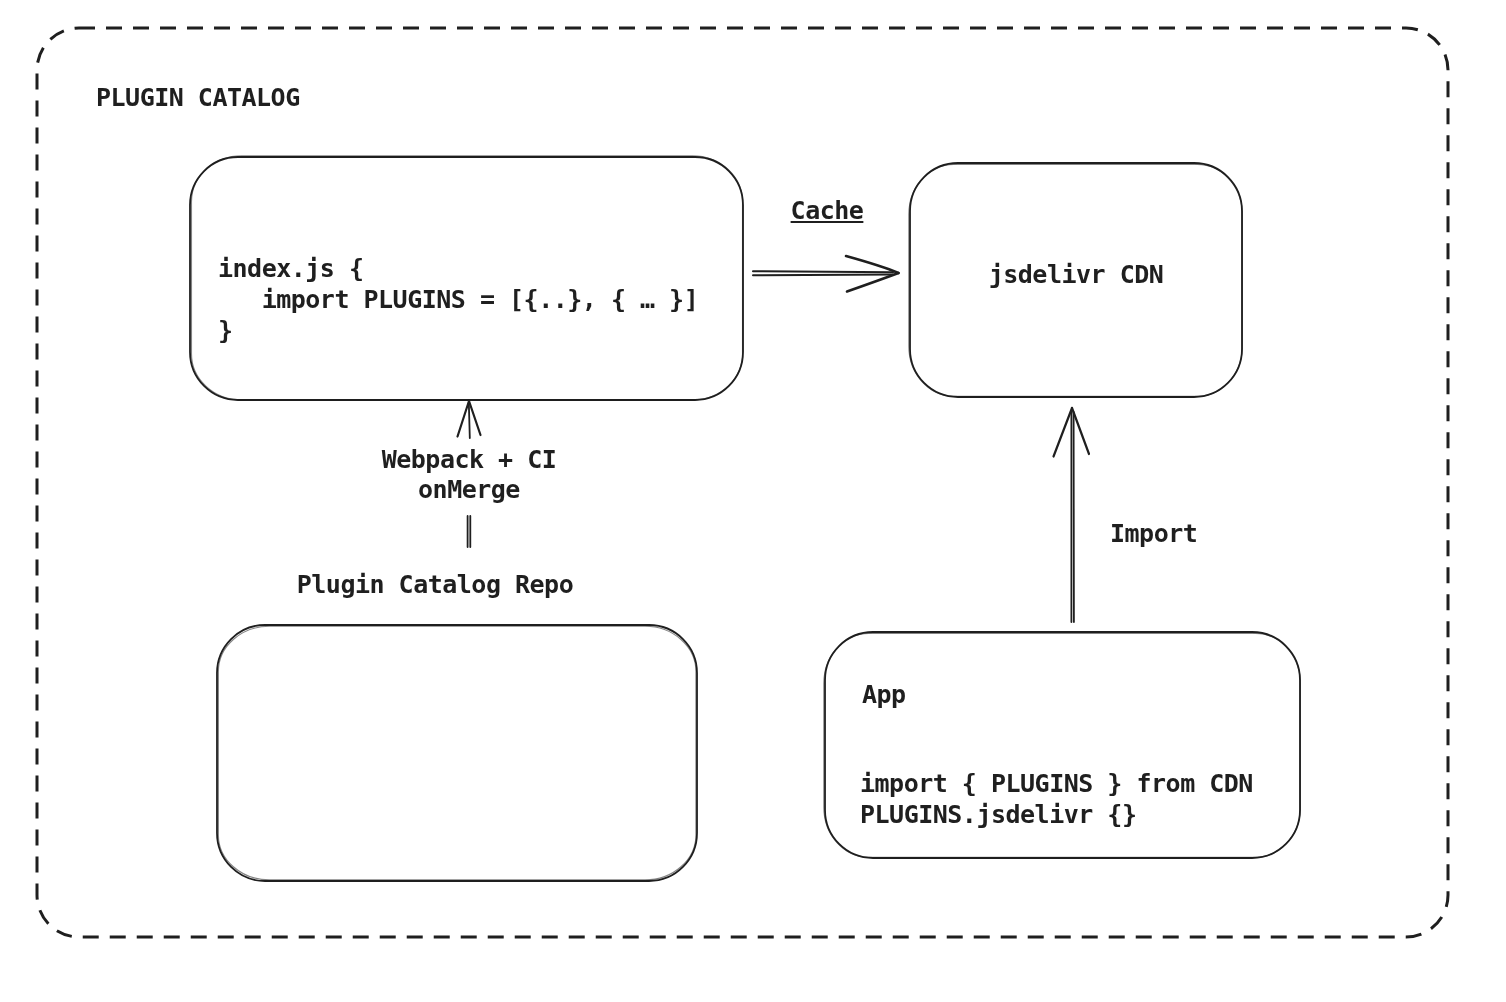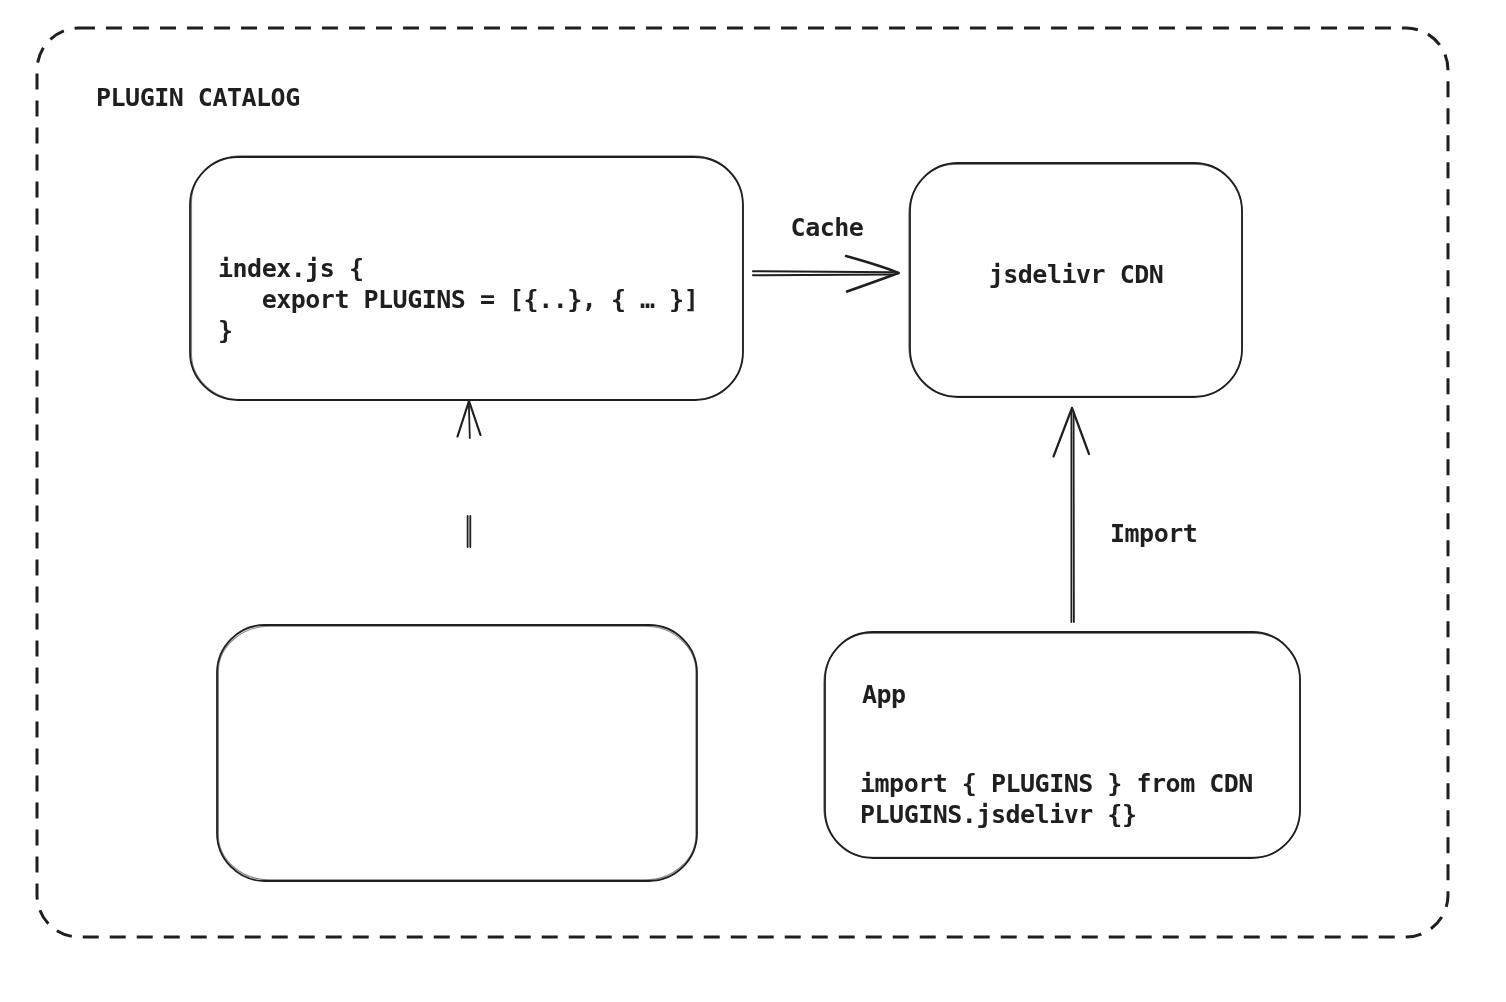--- a/index.html
+++ b/index.html
@@ -28,21 +28,21 @@
     color: #1f1f1f;
     white-space: pre;
     letter-spacing: -0.5px;
   }
   .center { text-align: center; }
 
   
   .t-title        { left: 96px;  top: 82px; }
   .t-npm-title    { left: 190px; top: 192px; width: 553px; }
   .t-npm-code     { left: 218px; top: 253px; }
-  .t-cache        { left: 757px; top: 212px; width: 140px; }
+  .t-cache        { left: 757px; top: 195px; width: 140px; text-decoration: underline; }
   .t-cdn          { left: 910px; top: 259px; width: 332px; }
   .t-build        { left: 339px; top: 445px; width: 260px; line-height: 30px; }
   .t-repo-title   { left: 285px; top: 569px; width: 300px; }
   .t-repo-items   { left: 222px; top: 708px; }
   .t-app-title    { left: 862px; top: 679px; }
   .t-app-import   { left: 860px; top: 768px; }
   .t-app-foreach  { left: 860px; top: 799px; }
   .t-import       { left: 1110px; top: 518px; }
 </style>
 </head>
@@ -94,28 +94,31 @@
       <path d="M 1073.9 622 L 1073.6 412" stroke-width="1.8"></path>
       <path d="M 1072 408 L 1053.5 456.5" stroke-width="2.2"></path>
       <path d="M 1072 408 L 1089 454" stroke-width="2.2"></path>
     </g>
   </svg>
 
   <div class="txt t-title">PLUGIN CATALOG</div>
 
 
   <div class="txt t-npm-code">index.js {
-   export PLUGINS = [{..}, { … }]
+   import PLUGINS = [{..}, { … }]
 }</div>
 
   <div class="txt center t-cache">Cache</div>
 
   <div class="txt center t-cdn">jsdelivr CDN</div>
 
+  <div class="txt center t-build">Webpack + CI
+onMerge</div>
 
+  <div class="txt center t-repo-title">Plugin Catalog Repo</div>
 
 
   <div class="txt t-app-title">App</div>
 
   <div class="txt t-app-import">import { PLUGINS } from CDN</div>
 
   <div class="txt t-app-foreach">PLUGINS.jsdelivr {}</div>
 
   <div class="txt t-import">Import</div>
 

